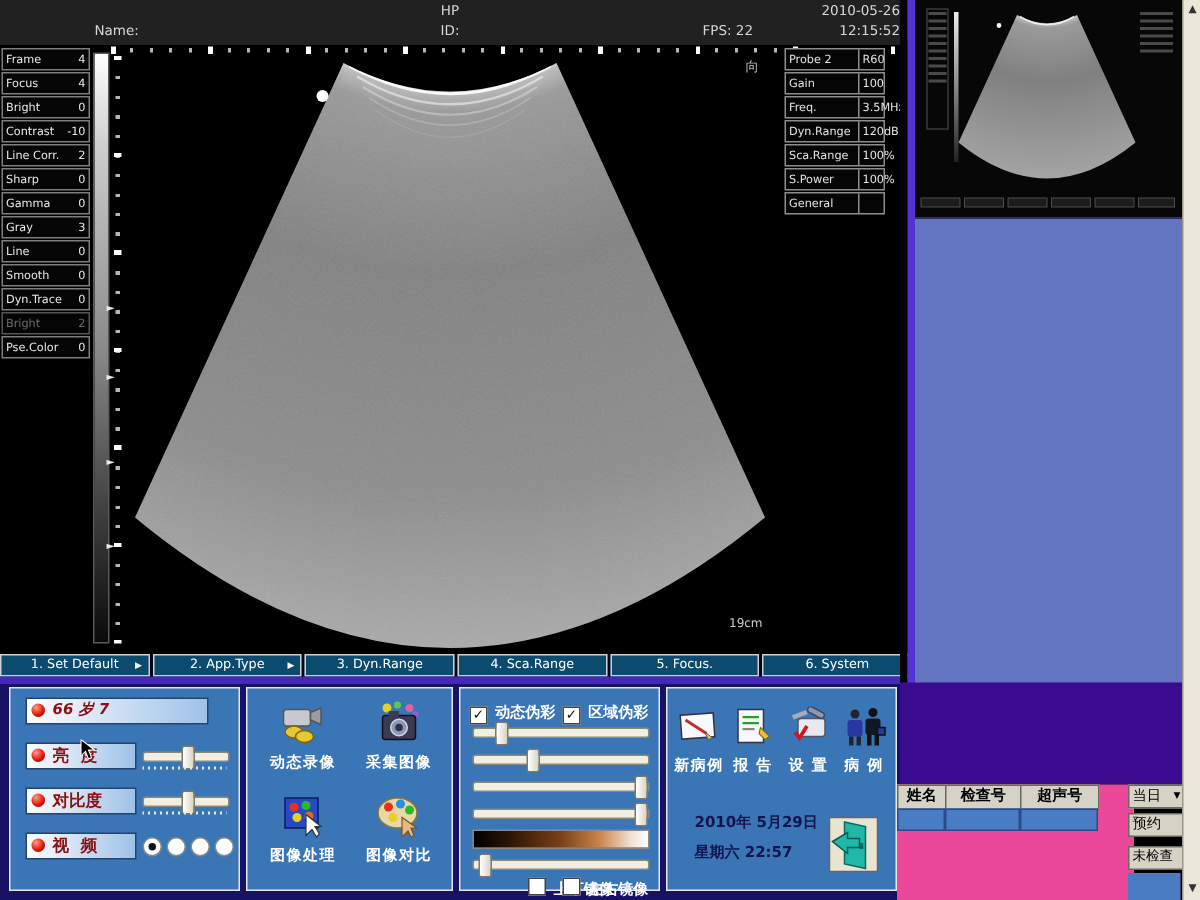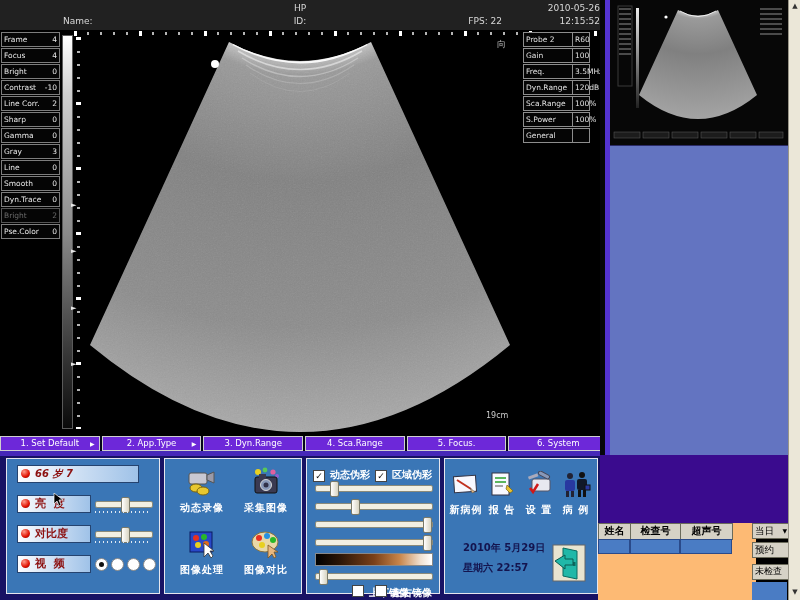--- a/index.html
+++ b/index.html
@@ -29,21 +29,21 @@
   .focusarrow{color:#e8e8e8;font-size:7px;line-height:7px;}
   .whitedot{left:211px;top:30px;width:8px;height:8px;border-radius:50%;background:#fff;}
   .orient{left:497px;top:8px;color:#b8b8b8;font-size:9px;}
   .depthlbl{left:486px;top:381px;color:#cccccc;font-size:8px;}
   .probetable{left:523px;top:2px;width:67px;color:#e2e2e2;font-size:7.5px;}
   .ptrow{position:relative;height:13px;line-height:13px;border:1px solid #8d8d8d;margin-bottom:1px;background:#050505;}
   .ptrow .c1{position:absolute;left:2px;width:44px;}
   .ptrow .c2{position:absolute;left:48px;right:0;border-left:1px solid #8d8d8d;padding-left:2px;height:100%;}
   
   .tabbar{left:0;top:436px;width:608px;height:15px;background:#05051a;display:flex;gap:2px;padding:0;}
-  .tab{flex:1;position:relative;border:1px solid #cfcfcf;background:#6d28d9;color:#fff;
+  .tab{flex:1;position:relative;border:1px solid #cfcfcf;background:#0c4a6e;color:#fff;
        font-size:8.5px;line-height:13px;text-align:center;}
   .tab .tarrow{position:absolute;right:4px;top:0;font-size:6px;}
   .purplestrip{left:0;top:451px;width:608px;height:5px;background:#4628b8;}
   
   .bottomarea{left:0;top:456px;width:600px;height:144px;background:#181264;}
   .panel{position:absolute;top:2px;height:134px;background:#3a76b6;border:1px solid #e6e6ee;}
   .glabel{position:absolute;height:16px;background:linear-gradient(90deg,#fdfdff,#9fc2e8);
       border:1px solid #25436f;color:#8c1010;font-weight:bold;line-height:15px;}
   .redball{position:absolute;left:3px;top:3px;width:9px;height:9px;border-radius:50%;
       background:radial-gradient(circle at 35% 30%,#ff9a8a,#e01000 60%,#700000);}
@@ -61,21 +61,21 @@
   .iconbtn .cap{font-size:10px;white-space:nowrap;letter-spacing:1px;}
   .datetext{position:absolute;color:#14144e;font-weight:bold;font-size:10px;white-space:nowrap;}
   .colormap{position:absolute;height:11px;border:1px solid #888;
       background:linear-gradient(90deg,#000 0%,#2a1506 20%,#7a4018 50%,#c8854a 72%,#f0e0d0 90%,#fff 100%);}
   
   .divblack{left:600px;top:0;width:5px;height:456px;background:#06060a;}
   .divpurple{left:605px;top:0;width:5px;height:456px;background:#5433d4;}
   .thumbbox{left:610px;top:0;width:178px;height:145px;background:#0a0a0a;}
   .periwinkle{left:610px;top:145px;width:178px;height:310px;background:#6374c1;border-top:1px solid #2a2a66;}
   .purpleblock{left:600px;top:455px;width:188px;height:68px;background:#3a0b8e;}
-  .worklist{left:598px;top:523px;width:158px;height:77px;background:#fdba74;}
+  .worklist{left:598px;top:523px;width:158px;height:77px;background:#ec4899;}
   .wlheader{position:absolute;top:0;height:15px;background:#d6d2c6;border:1px solid #6a6a5a;
       color:#000;font-size:10px;line-height:14px;text-align:center;font-weight:bold;}
   .wlrowcell{position:absolute;top:16px;height:13px;background:#4a7cc4;border:1px solid #2a4a8a;}
   .wlbtn{position:absolute;left:154px;width:33px;height:14px;background:#d6d2c6;border:1px solid #6a6a5a;
       color:#000;font-size:9.5px;line-height:13px;padding-left:2px;white-space:nowrap;}
   .scrollbar{left:788px;top:0;width:12px;height:600px;background:#ebe7d8;border-left:1px solid #9a9688;}
   .scrollarrow{position:absolute;left:0;width:12px;text-align:center;color:#333;font-size:7px;}
 </style>
 </head>
 <body>

